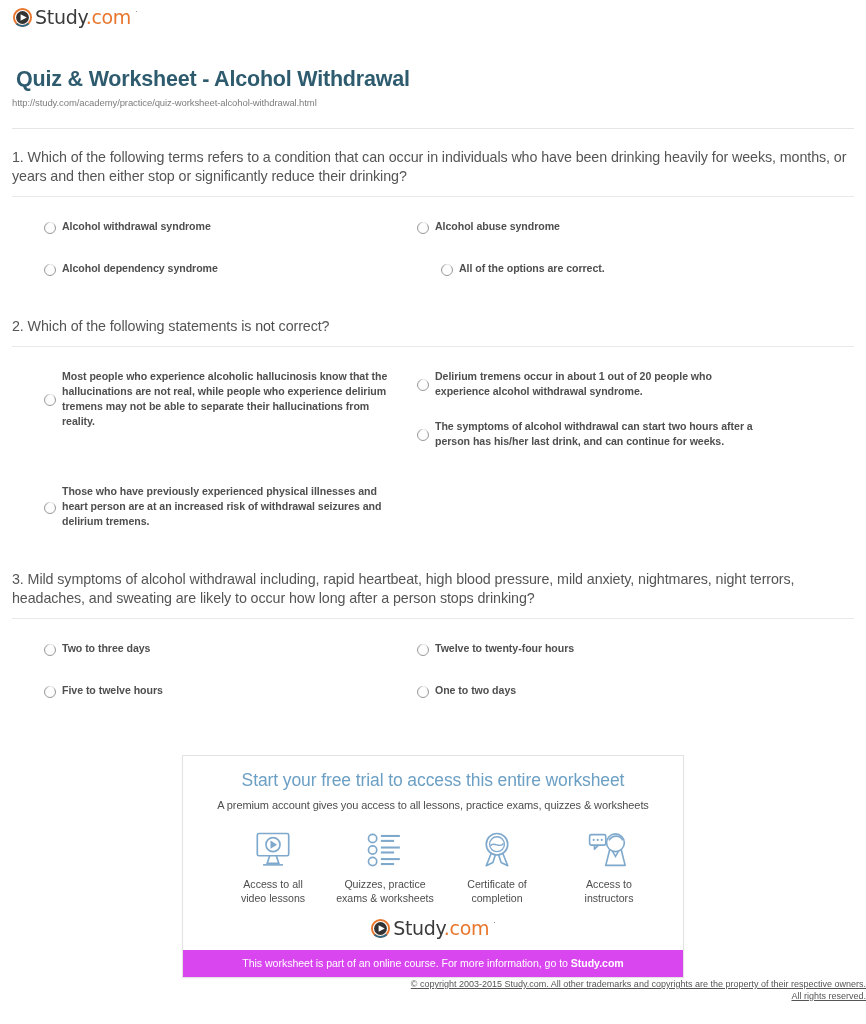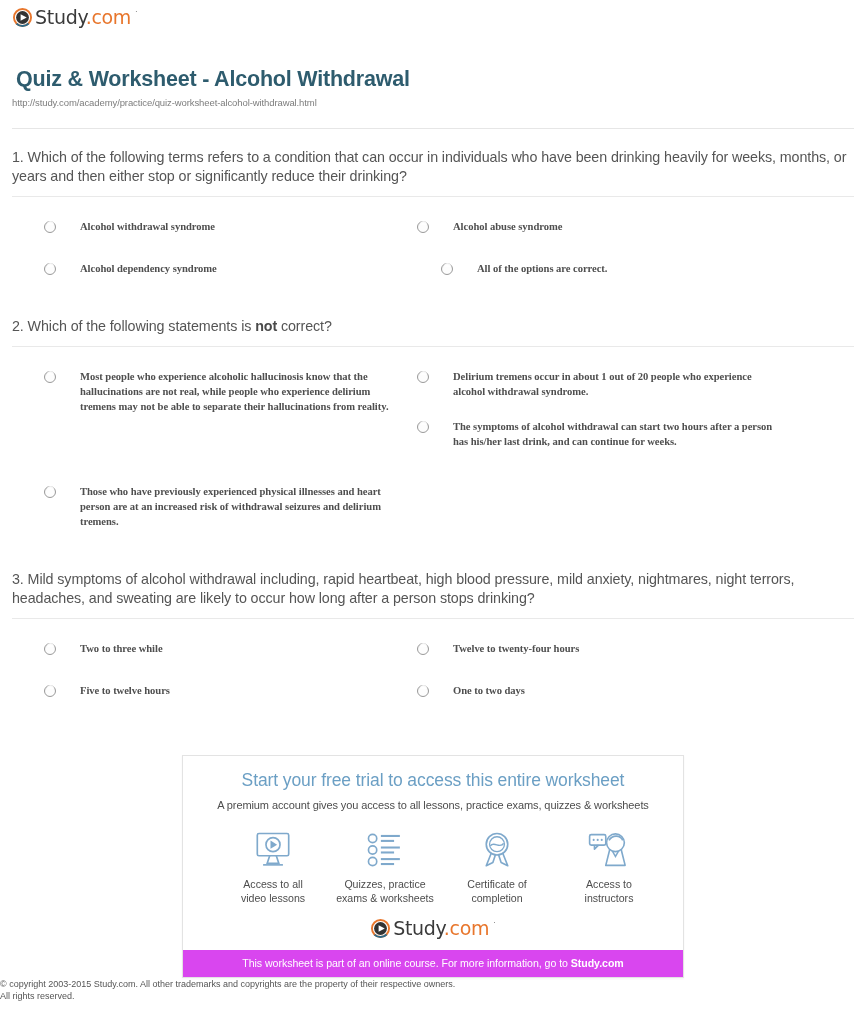--- a/index.html
+++ b/index.html
@@ -94,40 +94,39 @@
     width: 842px;
   }
   .q-text {
     font-size: 14.3px;
     line-height: 19px;
     color: #555555;
     font-weight: 400;
     letter-spacing: -0.1px;
     padding: 0 4px 0 0;
   }
-  .q-text b { font-weight: bold; color: #4a4a4a; }
+  .q-text b { font-weight: normal; color: #4a4a4a; }
 
   .q-divider {
     height: 1px;
     background: #e9e9e9;
     margin-top: 10px;
     width: 842px;
   }
 
   .options {
     position: relative;
     margin-top: 14px;
     width: 842px;
   }
   .opt {
     position: absolute;
     display: flex;
-    align-items: flex-start;
-    gap: 24px;
-    font-family: Liberation Serif, serif;
+    align-items: center;
+    gap: 6px;
   }
   .radio {
     width: 10px;
     height: 10px;
     flex: 0 0 10px;
     border-radius: 50%;
     border: 1px solid #9a9a9a;
     background: #fdfdfd;
     margin-top: 2px;
     box-shadow: inset 0 1px 1px rgba(0,0,0,0.08);
@@ -219,24 +218,25 @@
     padding: 7px 16px 8px;
     letter-spacing: -0.05px;
   }
   .promo-bar b { font-weight: bold; }
 
   .copyright {
     position: absolute;
     left: 0;
     top: 978px;
     width: 866px;
-    text-align: left;
+    text-align: right;
     font-size: 9px;
     line-height: 12px;
     color: #555;
+    text-decoration: underline;
   }
 </style>
 </head>
 <body>
 
 <div class="page">
 
   <div class="brand">
     <svg class="brand-mark" viewBox="0 0 40 40">
       <circle cx="20" cy="20" r="18" fill="none" stroke="#e8762c" stroke-width="4"></circle>
@@ -300,21 +300,21 @@
       </div>
     </div>
   </div>
 
   <div class="question-block" style="top:570px">
     <div class="q-text">3. Mild symptoms of alcohol withdrawal including, rapid heartbeat, high blood pressure, mild anxiety, nightmares, night terrors, headaches, and sweating are likely to occur how long after a person stops drinking?</div>
     <div class="q-divider"></div>
     <div class="options" style="height:90px">
       <div class="opt" style="left:32px; top:8px; width:360px">
         <span class="radio"></span>
-        <span class="opt-label">Two to three while</span>
+        <span class="opt-label">Two to three days</span>
       </div>
       <div class="opt" style="left:405px; top:8px; width:400px">
         <span class="radio"></span>
         <span class="opt-label">Twelve to twenty-four hours</span>
       </div>
       <div class="opt" style="left:32px; top:50px; width:360px">
         <span class="radio"></span>
         <span class="opt-label">Five to twelve hours</span>
       </div>
       <div class="opt" style="left:405px; top:50px; width:400px">

